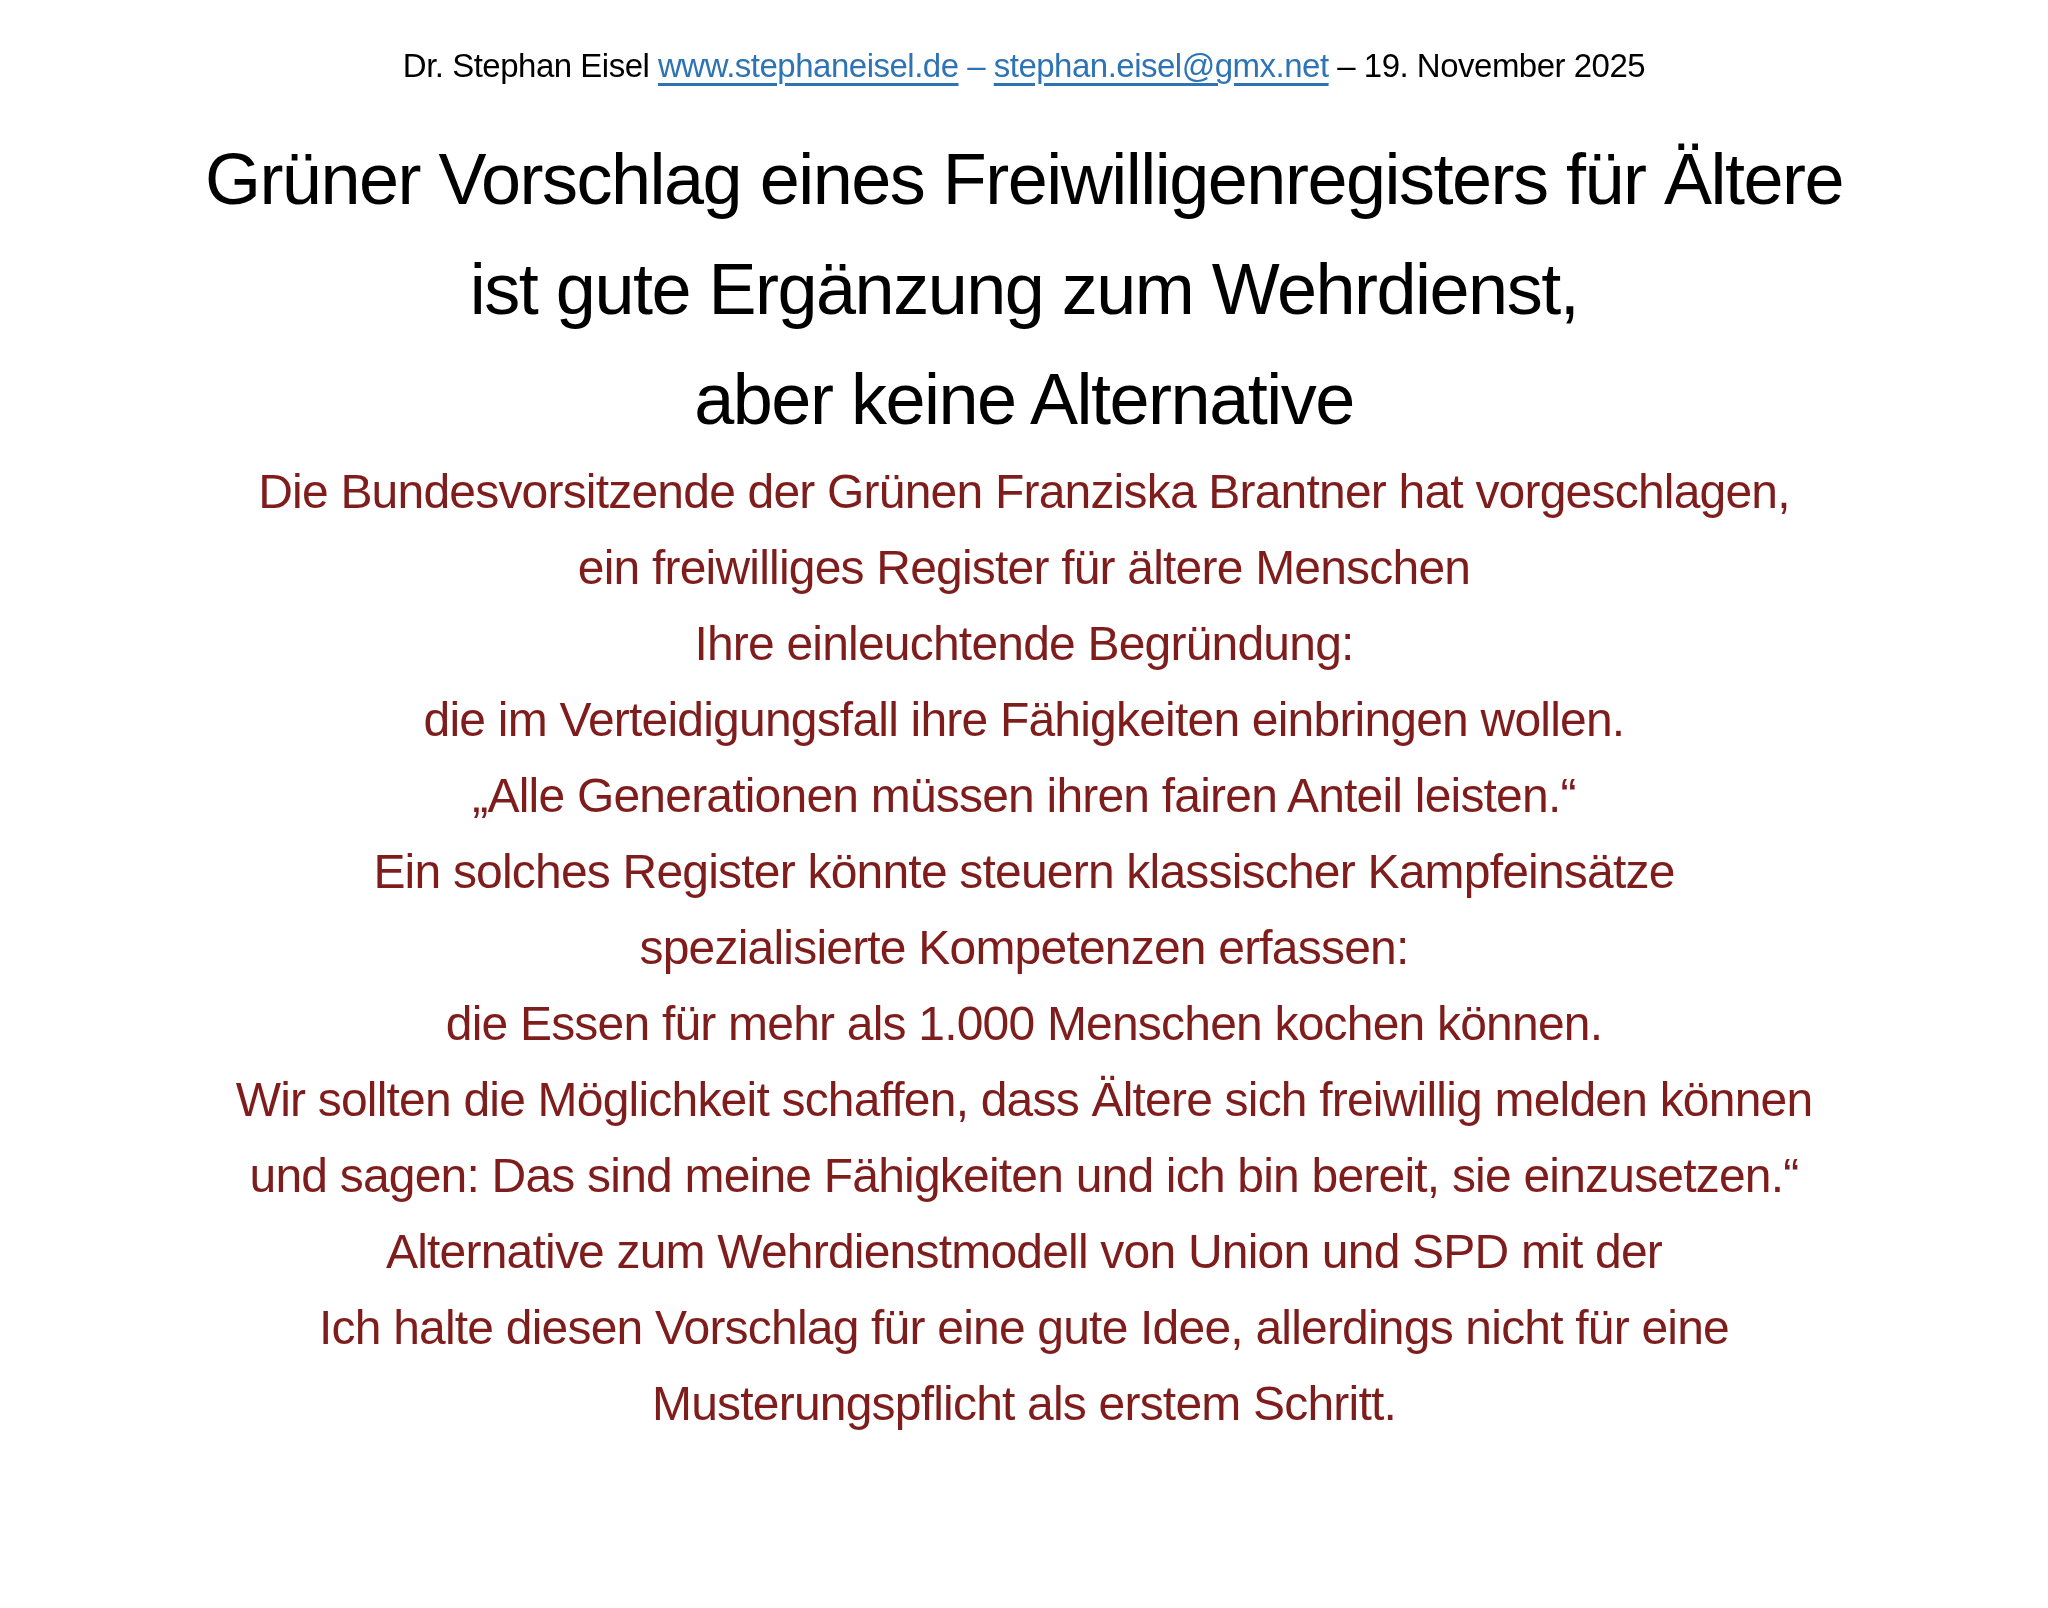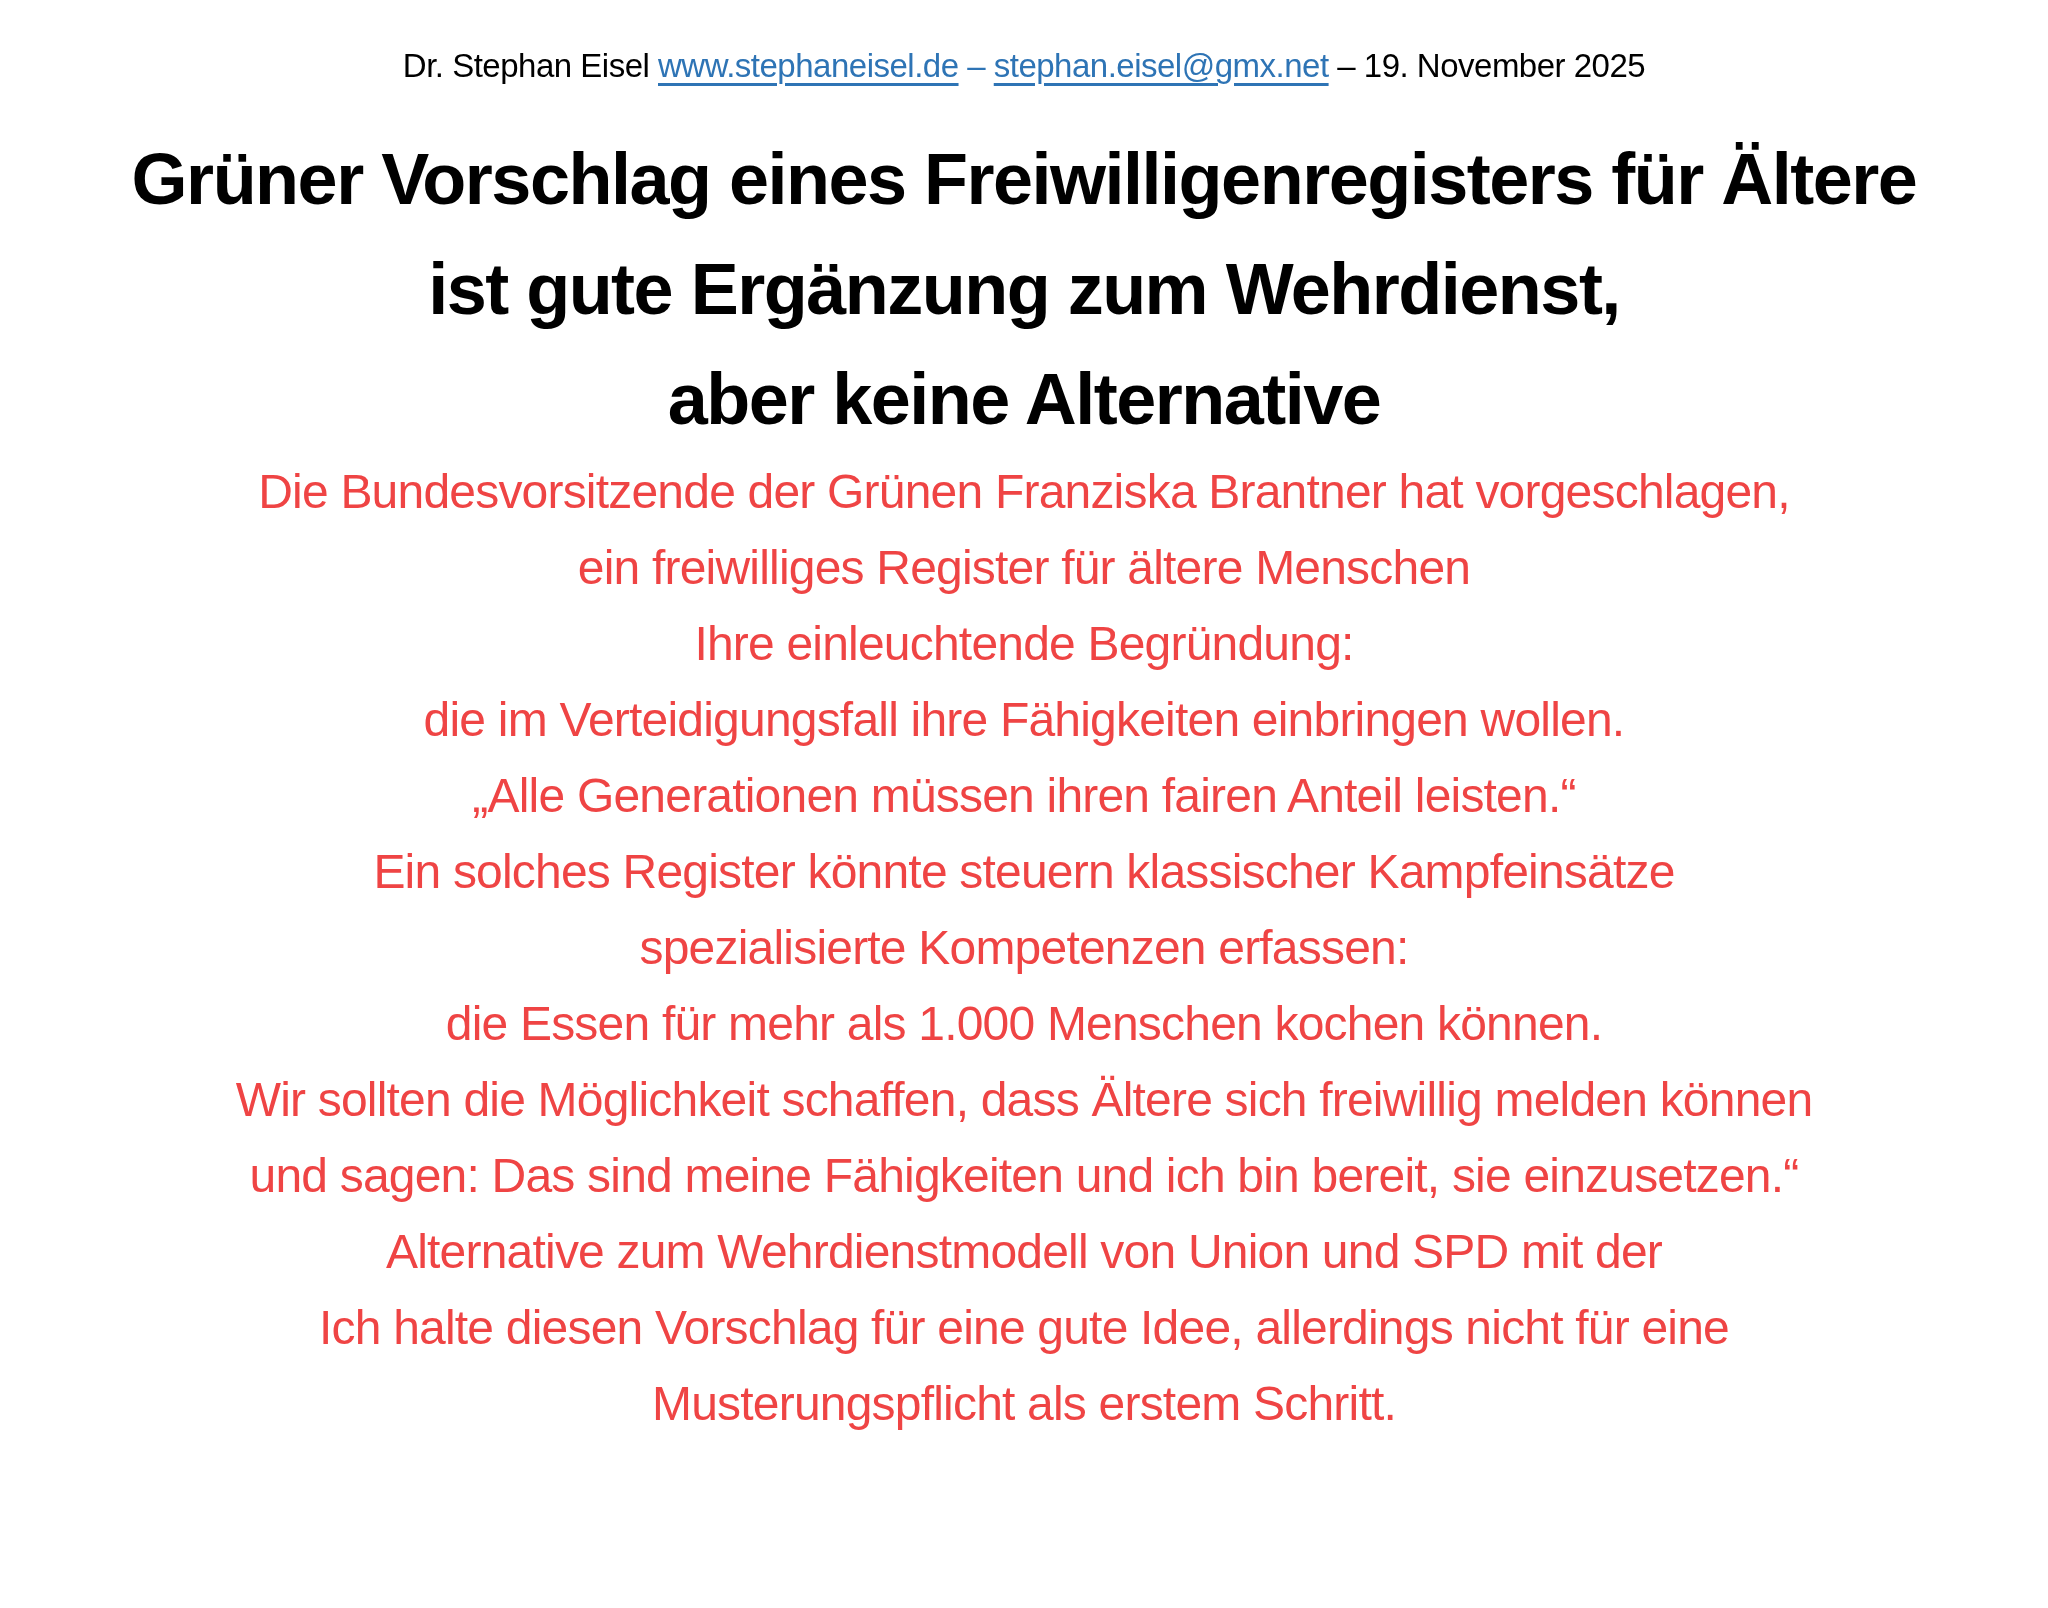--- a/index.html
+++ b/index.html
@@ -28,28 +28,28 @@
     text-decoration: underline;
     text-decoration-thickness: 3px;
     text-underline-offset: 6px;
     cursor: pointer;
   }
   .sep-blue { color: #2e74b5; text-decoration: none; }
   .title-line {
     font-size: 72px;
     line-height: 110px;
     letter-spacing: -1.5px;
-    font-weight: 700;
+    font-weight: 400;
     color: #000000;
   }
   .body-line {
     font-size: 48px;
     line-height: 76px;
     letter-spacing: -0.8px;
-    color: #ef4444;
+    color: #7f1d1d;
   }
 </style>
 </head>
 <body>
 
 <div class="doc">
 
   <p class="header-line"><span>Dr. Stephan Eisel </span><a class="link">www.stephaneisel.de</a><span class="sep-blue"> – </span><a class="link">stephan.eisel@gmx.net</a><span> – </span><span>19. November 2025</span></p>
 
   <div>

